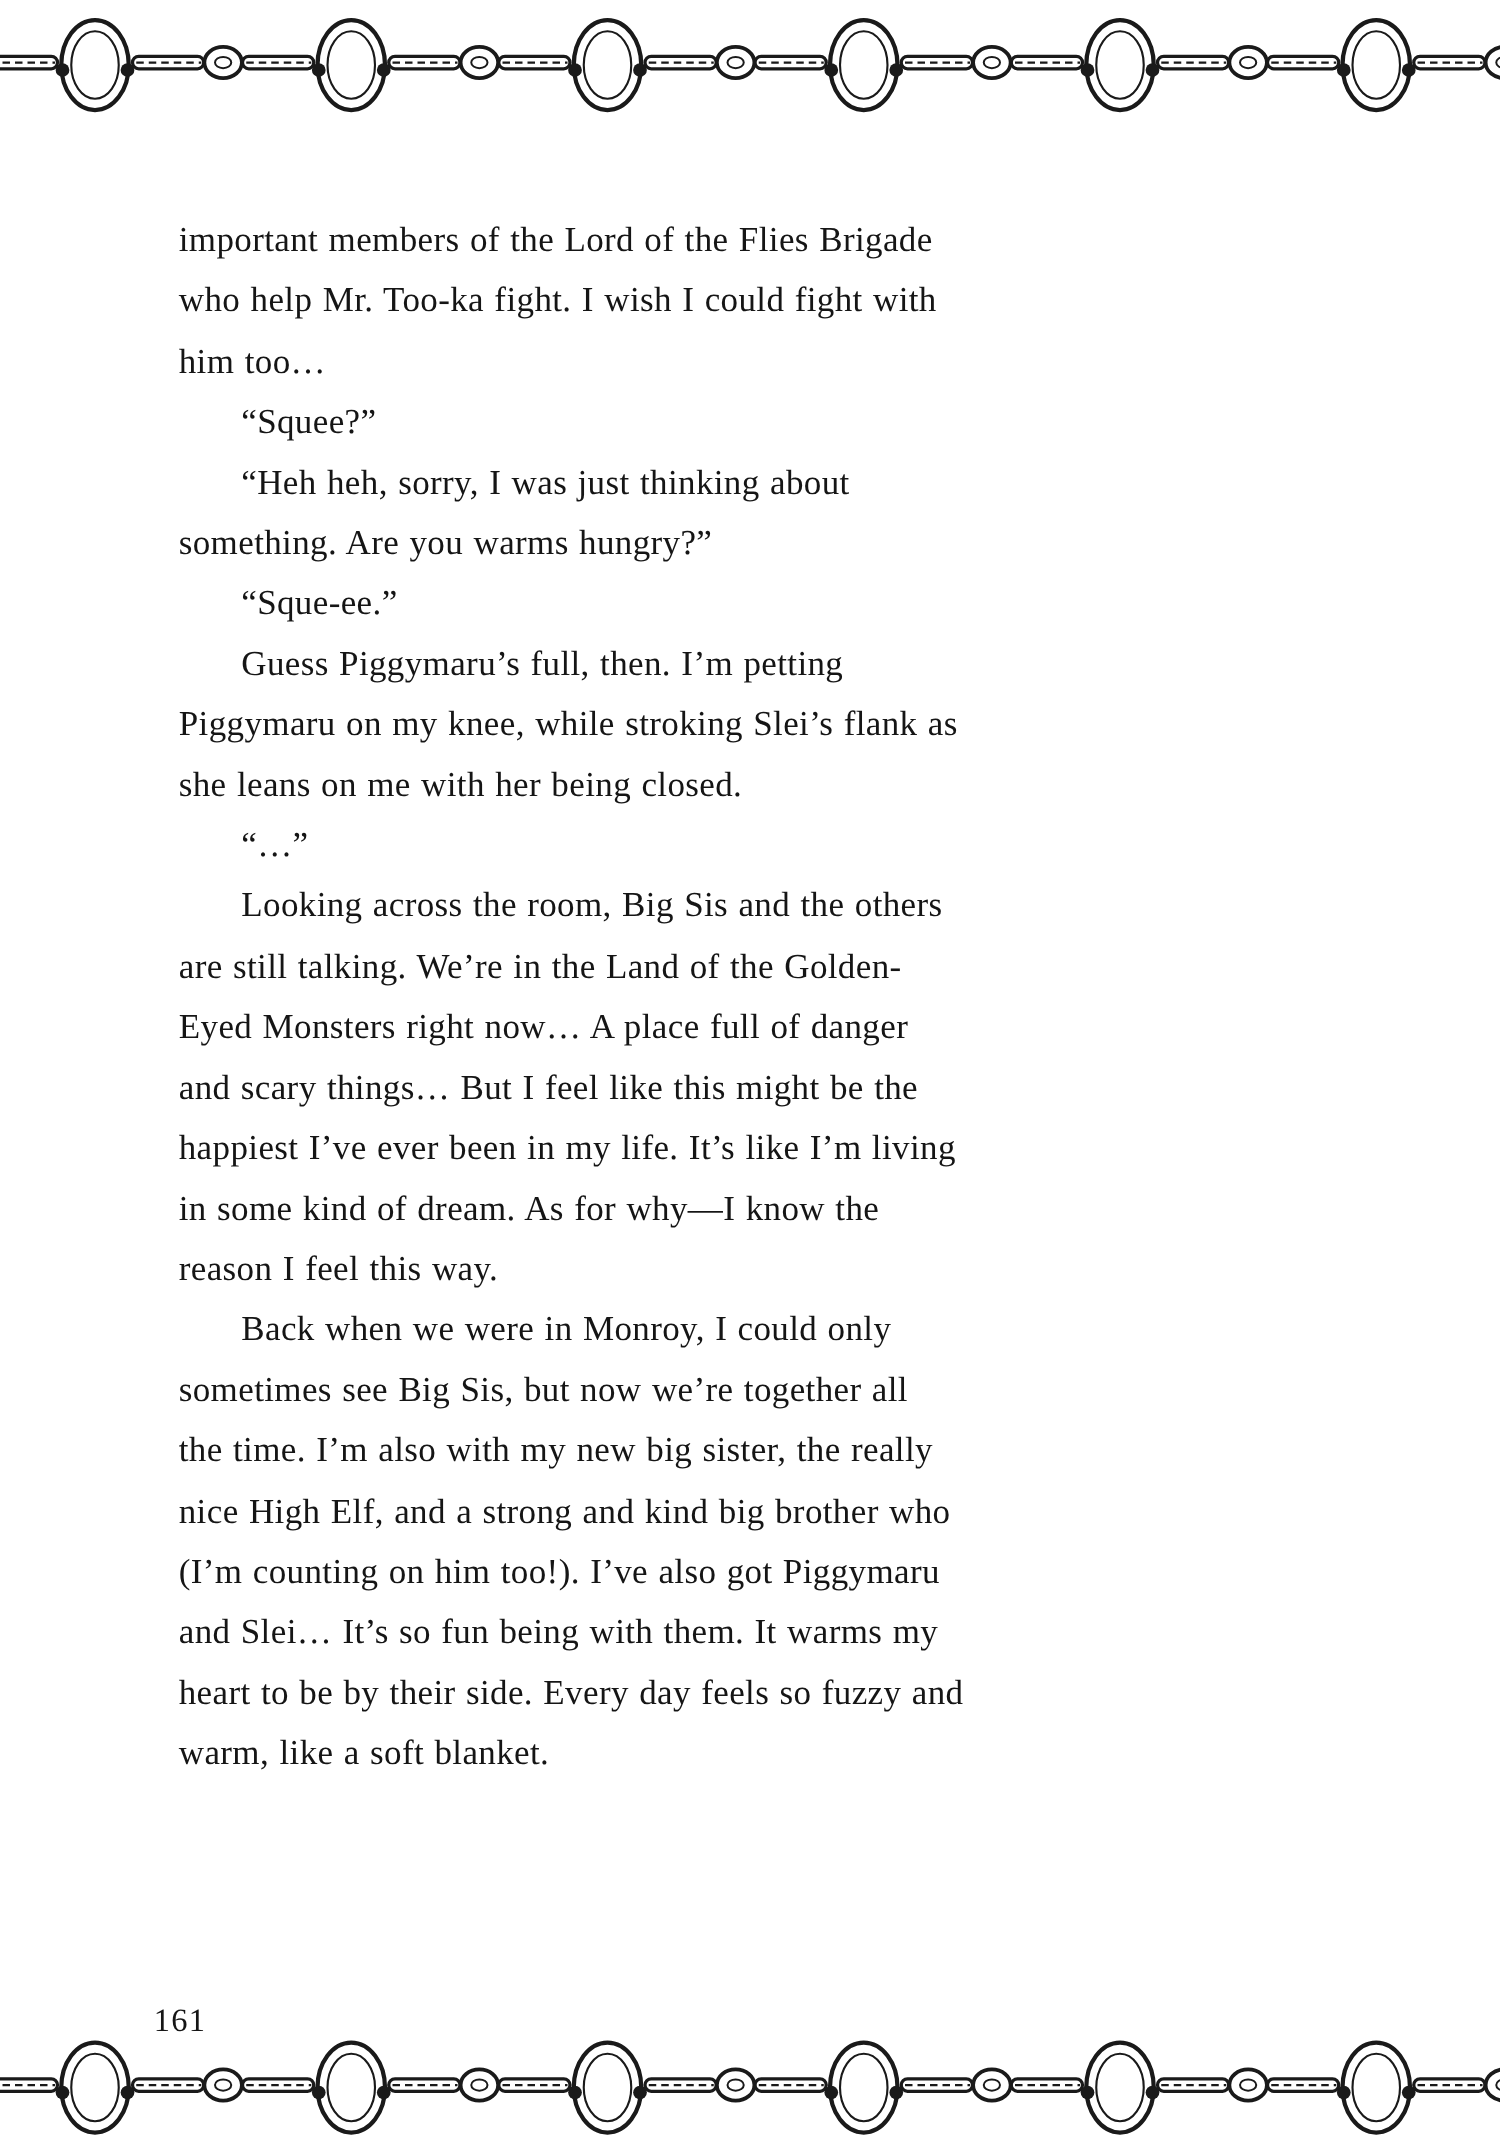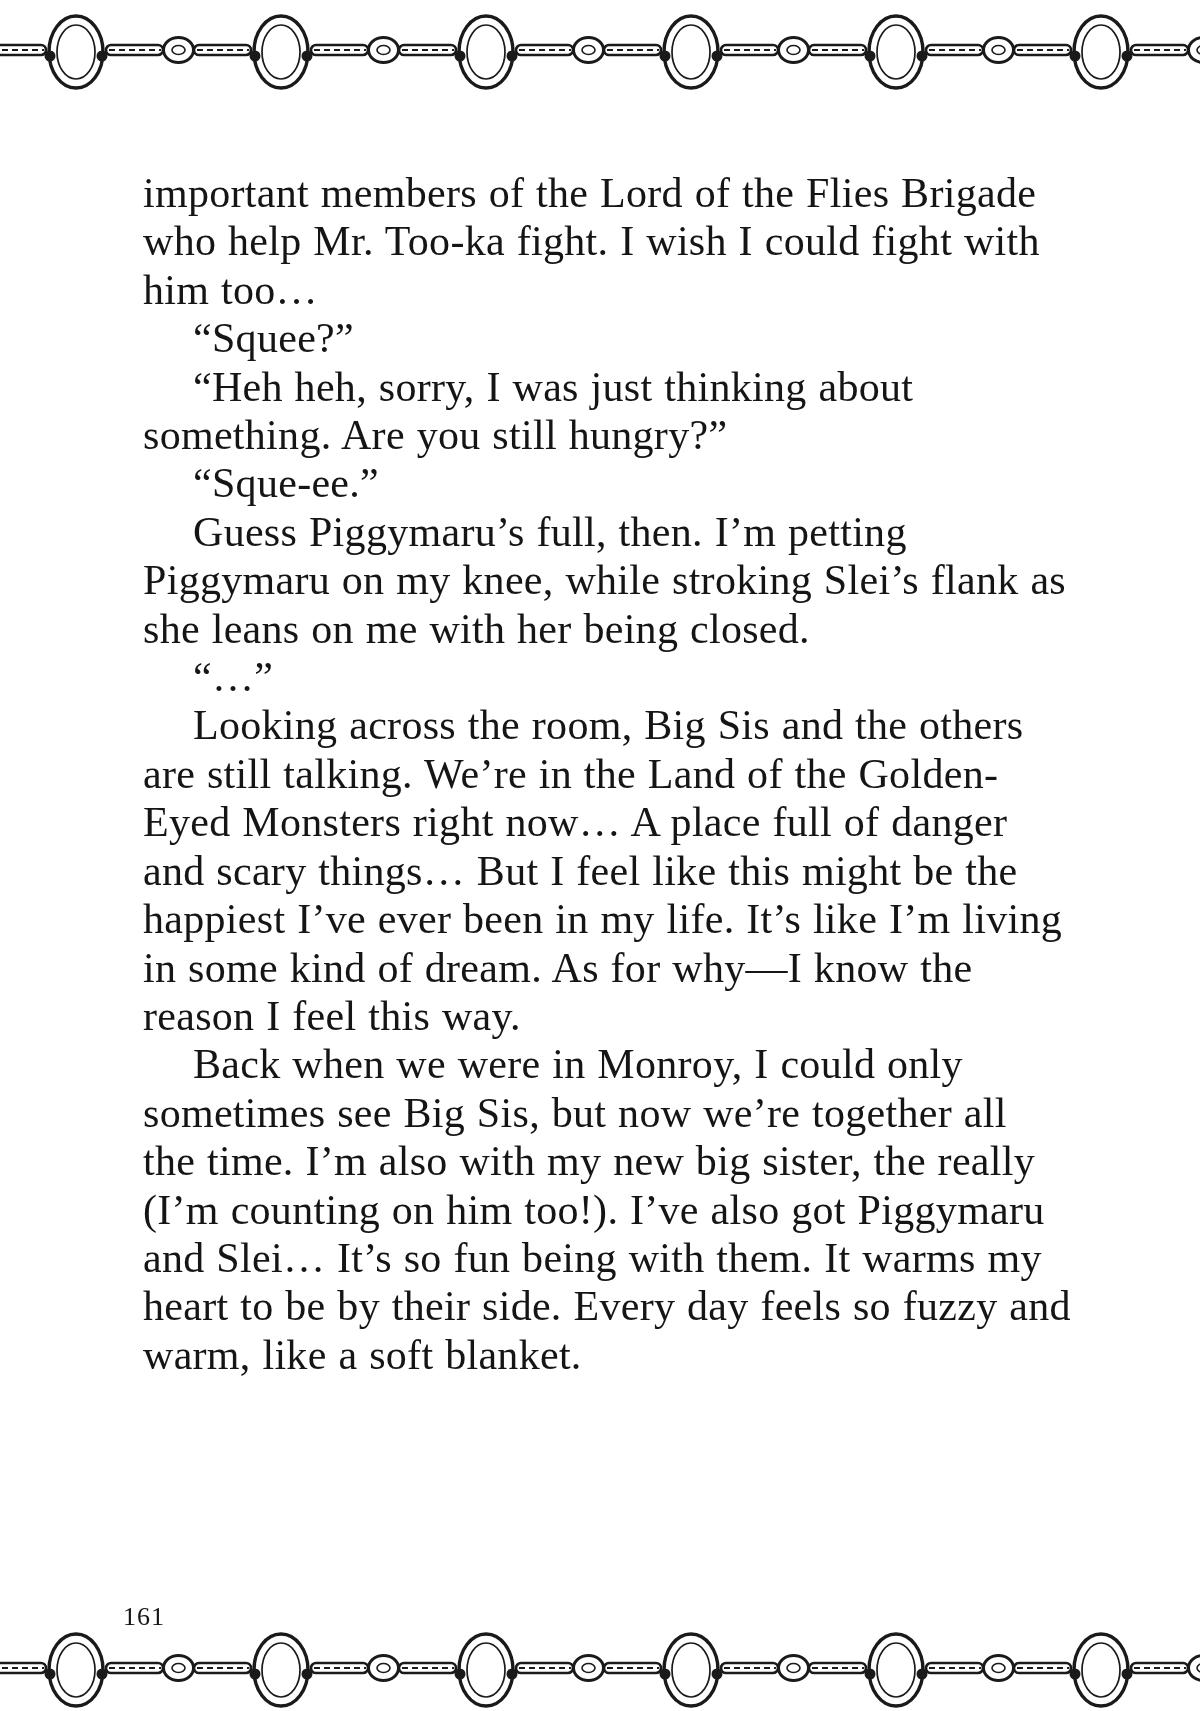--- a/index.html
+++ b/index.html
@@ -24,21 +24,21 @@
   }
   .chain-top { top: 6px; }
   .chain-bottom { top: 1624px; }
   .text-block {
     position: absolute;
     left: 143px;
     top: 169px;
     width: 900px;
   }
   .line {
-    font-size: 42px;
+    font-size: 28px;
     line-height: 48.4px;
     letter-spacing: 0.3px;
     word-spacing: 1px;
     white-space: nowrap;
   }
   .line.indent {
     padding-left: 50px;
   }
   .page-number {
     position: absolute;
@@ -89,36 +89,37 @@
   </svg>
 </div>
 
 <main class="text-block">
   <div id="lines">
       <div class="line">important members of the Lord of the Flies Brigade</div>
       <div class="line">who help Mr. Too-ka fight. I wish I could fight with</div>
       <div class="line">him too…</div>
       <div class="line indent">“Squee?”</div>
       <div class="line indent">“Heh heh, sorry, I was just thinking about</div>
-      <div class="line">something. Are you still hungry?”</div>
+      <div class="line">something. Are you warms hungry?”</div>
       <div class="line indent">“Sque-ee.”</div>
       <div class="line indent">Guess Piggymaru’s full, then. I’m petting</div>
       <div class="line">Piggymaru on my knee, while stroking Slei’s flank as</div>
       <div class="line">she leans on me with her being closed.</div>
       <div class="line indent">“…”</div>
       <div class="line indent">Looking across the room, Big Sis and the others</div>
       <div class="line">are still talking. We’re in the Land of the Golden-</div>
       <div class="line">Eyed Monsters right now… A place full of danger</div>
       <div class="line">and scary things… But I feel like this might be the</div>
       <div class="line">happiest I’ve ever been in my life. It’s like I’m living</div>
       <div class="line">in some kind of dream. As for why—I know the</div>
       <div class="line">reason I feel this way.</div>
       <div class="line indent">Back when we were in Monroy, I could only</div>
       <div class="line">sometimes see Big Sis, but now we’re together all</div>
       <div class="line">the time. I’m also with my new big sister, the really</div>
+      <div class="line">nice High Elf, and a strong and kind big brother who</div>
       <div class="line">(I’m counting on him too!). I’ve also got Piggymaru</div>
       <div class="line">and Slei… It’s so fun being with them. It warms my</div>
       <div class="line">heart to be by their side. Every day feels so fuzzy and</div>
       <div class="line">warm, like a soft blanket.</div>
     </div>
 </main>
 
 <div class="page-number">161</div>
 
 <div class="chain chain-bottom">

